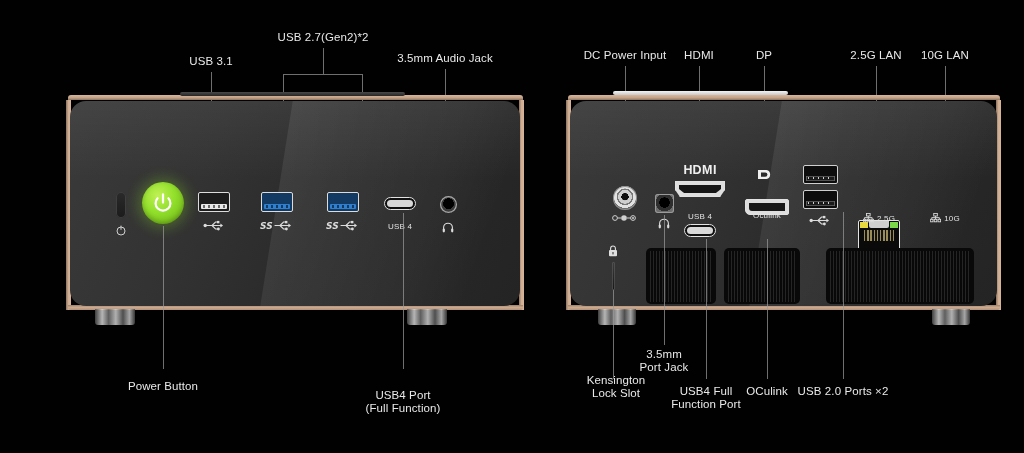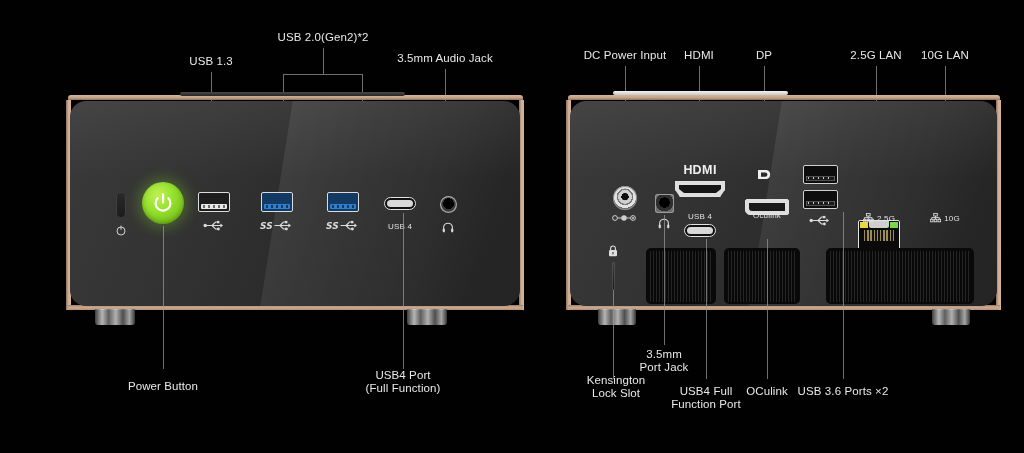--- a/index.html
+++ b/index.html
@@ -283,24 +283,24 @@
     background: linear-gradient(180deg,#4a4a4a,#262626);
   }
 </style>
 </head>
 <body>
 
 <div id="stage">
 
   <div class="unit">
 
-    <div class="callout" style="left:211px; top:55px;">USB 1.3</div>
+    <div class="callout" style="left:211px; top:55px;">USB 3.1</div>
     <div class="leader" style="left:211px; top:72px; height:33px;"></div>
 
-    <div class="callout" style="left:323px; top:31px;">USB 2.0(Gen2)*2</div>
+    <div class="callout" style="left:323px; top:31px;">USB 2.7(Gen2)*2</div>
     <div class="leader" style="left:323px; top:48px; height:26px;"></div>
     <div class="bracket" style="left:283px; top:74px; width:80px; height:31px;"></div>
 
     <div class="callout" style="left:445px; top:52px;">3.5mm Audio Jack</div>
     <div class="leader" style="left:445px; top:69px; height:134px;"></div>
 
     <div class="goldtop" style="left:68px; top:95px; width:455px;"></div>
     <div class="topstrip dark" style="left:180px; top:92px; width:225px;"></div>
     <div class="goldside" style="left:66px; top:100px; height:210px;"></div>
     <div class="goldside" style="left:519px; top:100px; height:210px;"></div>
@@ -384,21 +384,21 @@
         <path d="M1.6 7.4 V5.6 A4.4 4.4 0 0 1 10.4 5.6 V7.4"></path>
         <rect x="0.7" y="6.4" width="2.2" height="4" rx="1.1" fill="#dcdcdc" stroke="none"></rect>
         <rect x="9.1" y="6.4" width="2.2" height="4" rx="1.1" fill="#dcdcdc" stroke="none"></rect>
       </svg>
     </div>
 
     <div class="leader" style="left:163px; top:226px; height:143px;"></div>
     <div class="callout" style="left:163px; top:380px;">Power Button</div>
 
     <div class="leader" style="left:403px; top:213px; height:156px;"></div>
-    <div class="callout" style="left:403px; top:369px;">USB4 Port
+    <div class="callout" style="left:403px; top:389px;">USB4 Port
 (Full Function)</div>
   </div>
 
   <div class="unit">
 
     <div class="callout" style="left:625px; top:49px;">DC Power Input</div>
     <div class="leader" style="left:625px; top:66px; height:117px;"></div>
 
     <div class="callout" style="left:699px; top:49px;">HDMI</div>
     <div class="leader" style="left:699px; top:66px; height:97px;"></div>
@@ -555,16 +555,16 @@
 Port Jack</div>
 
     <div class="leader" style="left:706px; top:239px; height:140px;"></div>
     <div class="callout" style="left:706px; top:385px;">USB4 Full
 Function Port</div>
 
     <div class="leader" style="left:767px; top:239px; height:140px;"></div>
     <div class="callout" style="left:767px; top:385px;">OCulink</div>
 
     <div class="leader" style="left:843px; top:212px; height:167px;"></div>
-    <div class="callout" style="left:843px; top:385px;">USB 3.6 Ports ×2</div>
+    <div class="callout" style="left:843px; top:385px;">USB 2.0 Ports ×2</div>
   </div>
 
 </div>
 
 </body></html>

